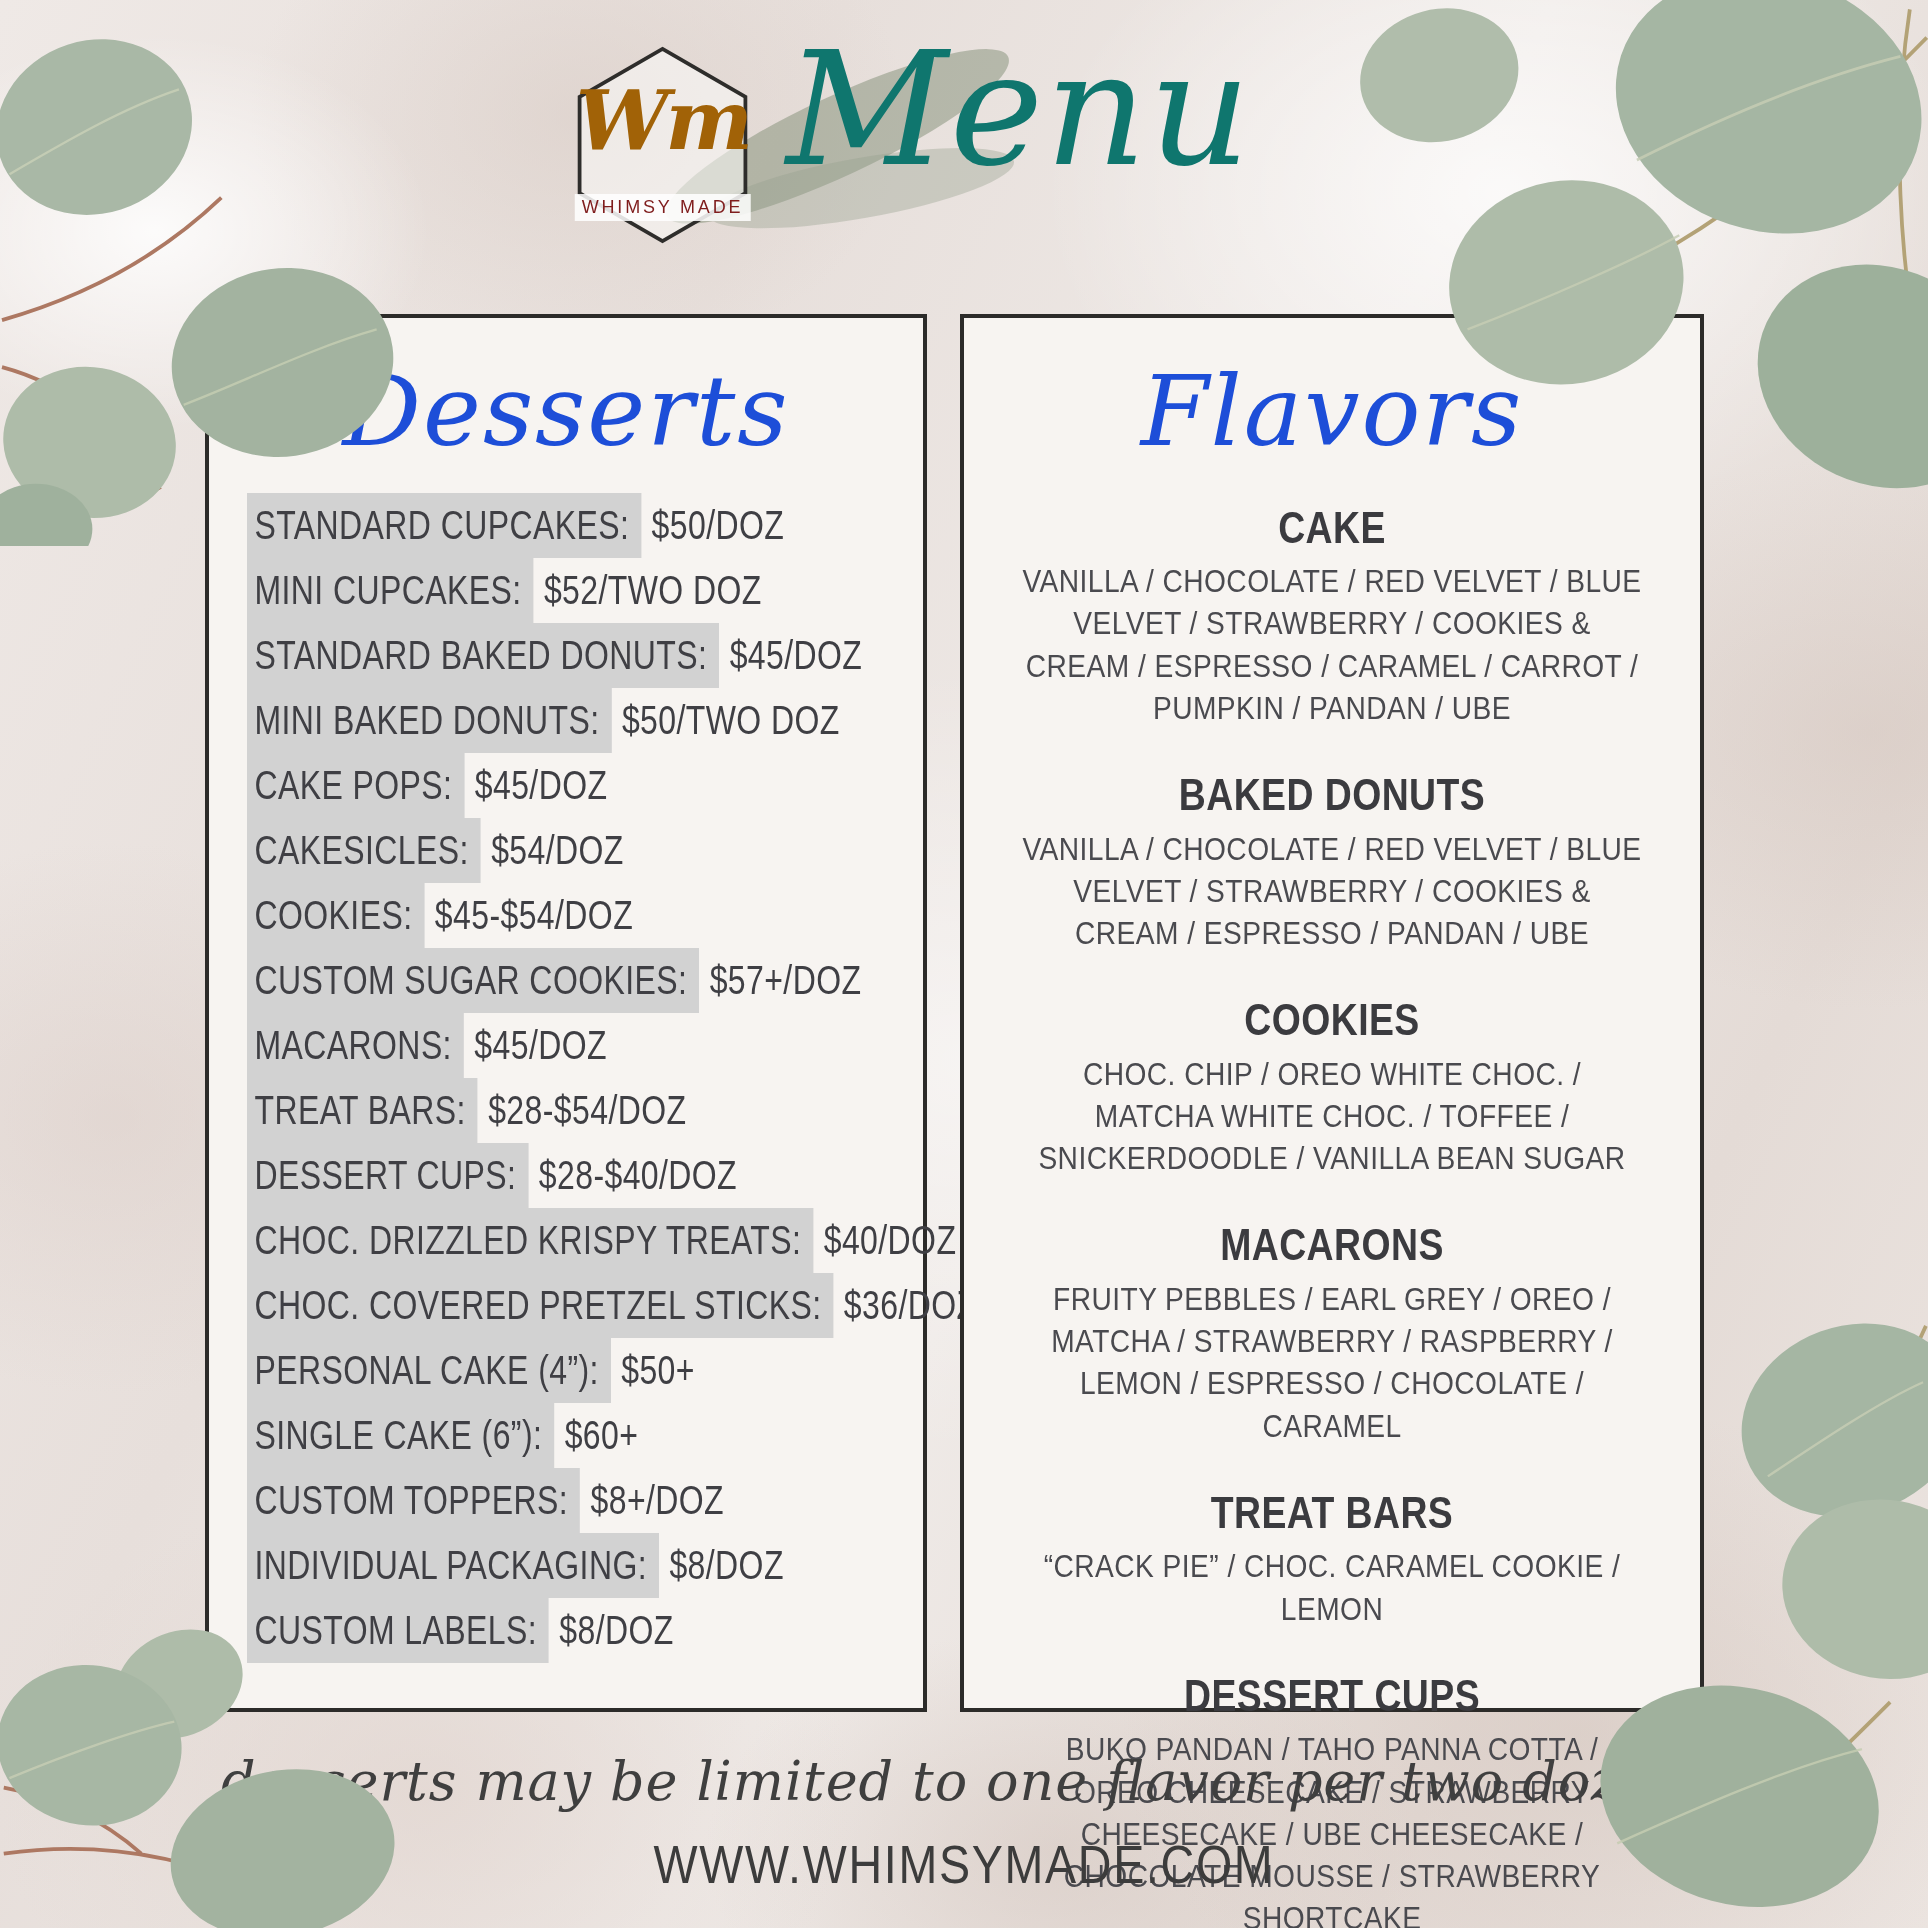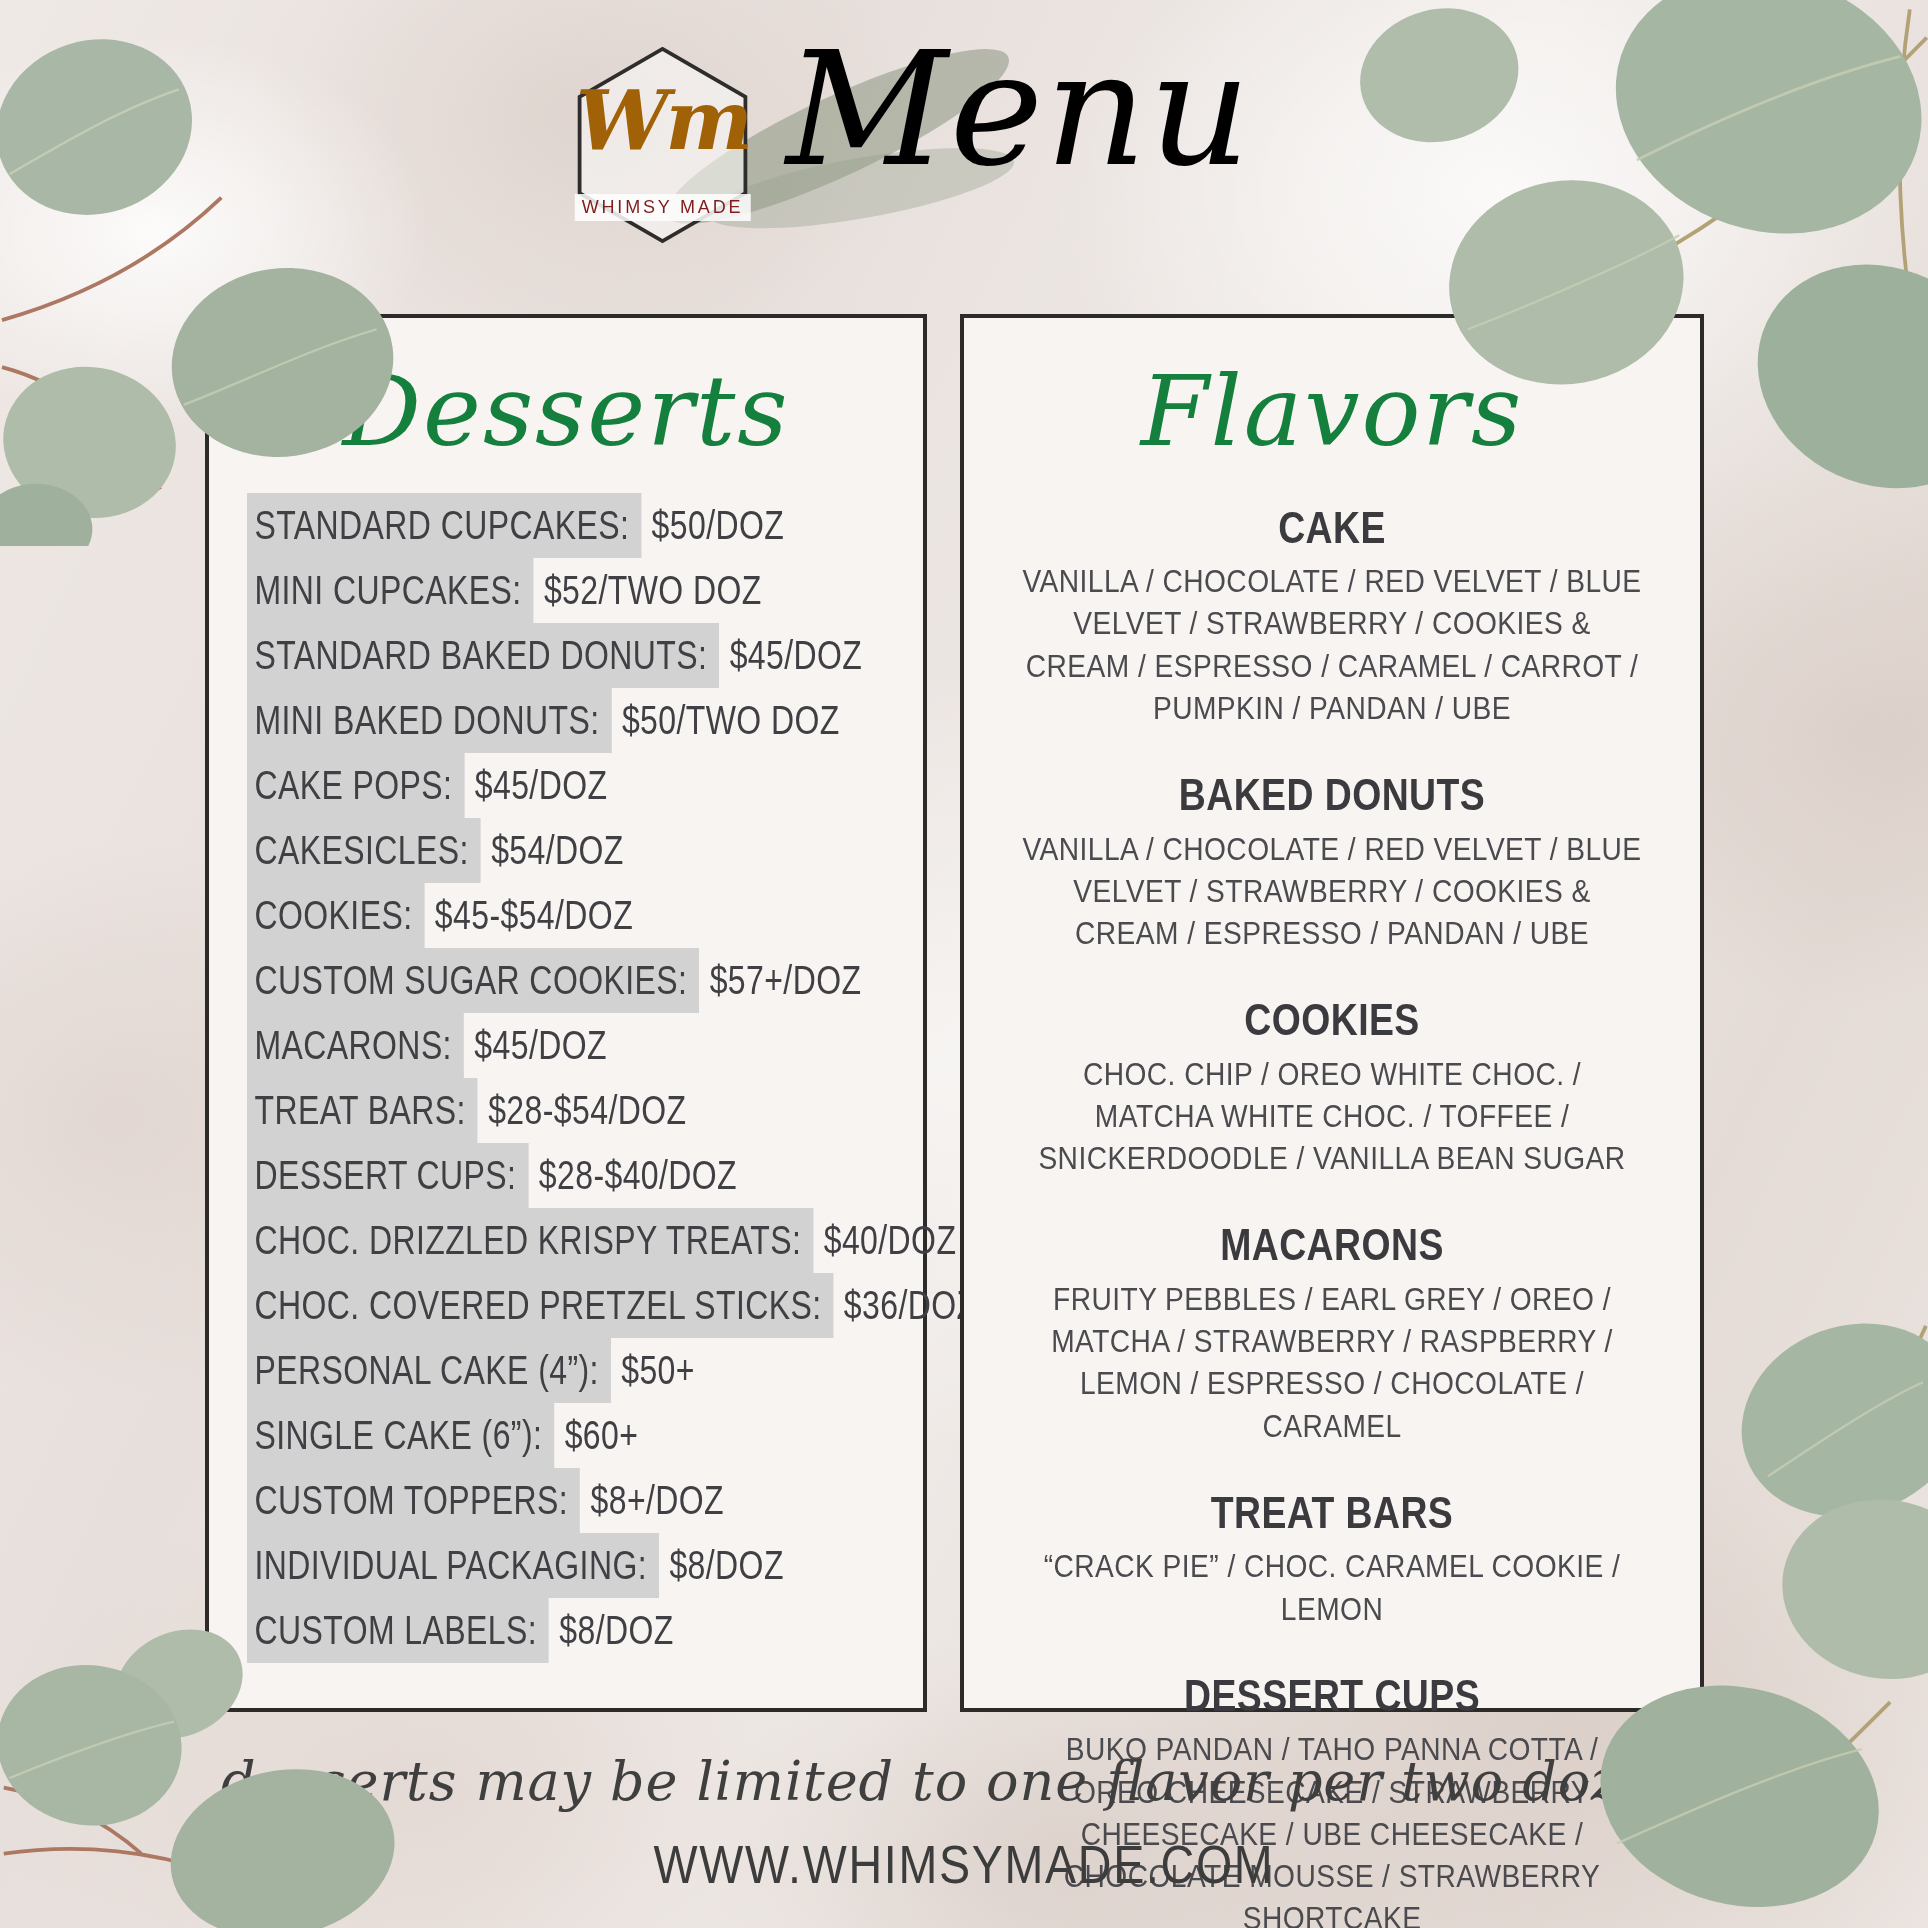--- a/index.html
+++ b/index.html
@@ -35,34 +35,34 @@
     font-size:83px;color:#a16207;letter-spacing:-3.8px;
   }
   .logo .brand{
     position:absolute;left:50%;transform:translateX(-50%);top:149px;z-index:3;
     font-size:18px;letter-spacing:2.8px;color:#7f1d1d;white-space:nowrap;
     background:rgba(255,255,255,.85);padding:2.8px 7.5px;
   }
   .menu-title{
     position:absolute;left:786px;top:17px;z-index:2;
     font-family:"DejaVu Serif",serif;font-style:italic;
-    font-size:158px;color:#000000;letter-spacing:1.9px;
+    font-size:158px;color:#0f766e;letter-spacing:1.9px;
   }
 
   
   .panel{
     position:absolute;top:314px;height:1398px;z-index:2;box-sizing:border-box;
     background:#f7f4f1;border:4.7px solid #2c2b29;
   }
   .panel-desserts{left:205px;width:722px;}
   .panel-flavors{left:960px;width:744px;}
   .panel-title{
     text-align:center;margin:22.6px 0 11.3px;height:141px;line-height:141px;
     font-family:"DejaVu Serif",serif;font-style:italic;
-    font-size:98px;color:#15803d;letter-spacing:1.9px;
+    font-size:98px;color:#1d4ed8;letter-spacing:1.9px;
   }
   
   .items{margin:9.4px 0 0 38px;text-align:right;}
   .row{
     height:65px;display:flex;align-items:center;white-space:nowrap;
     transform:scaleX(0.8);transform-origin:left center;
     font-size:40px;color:#3f3f44;letter-spacing:0.5px;
   }
   .row .hl{
     background:#d2d2d2;height:100%;display:inline-flex;align-items:center;

